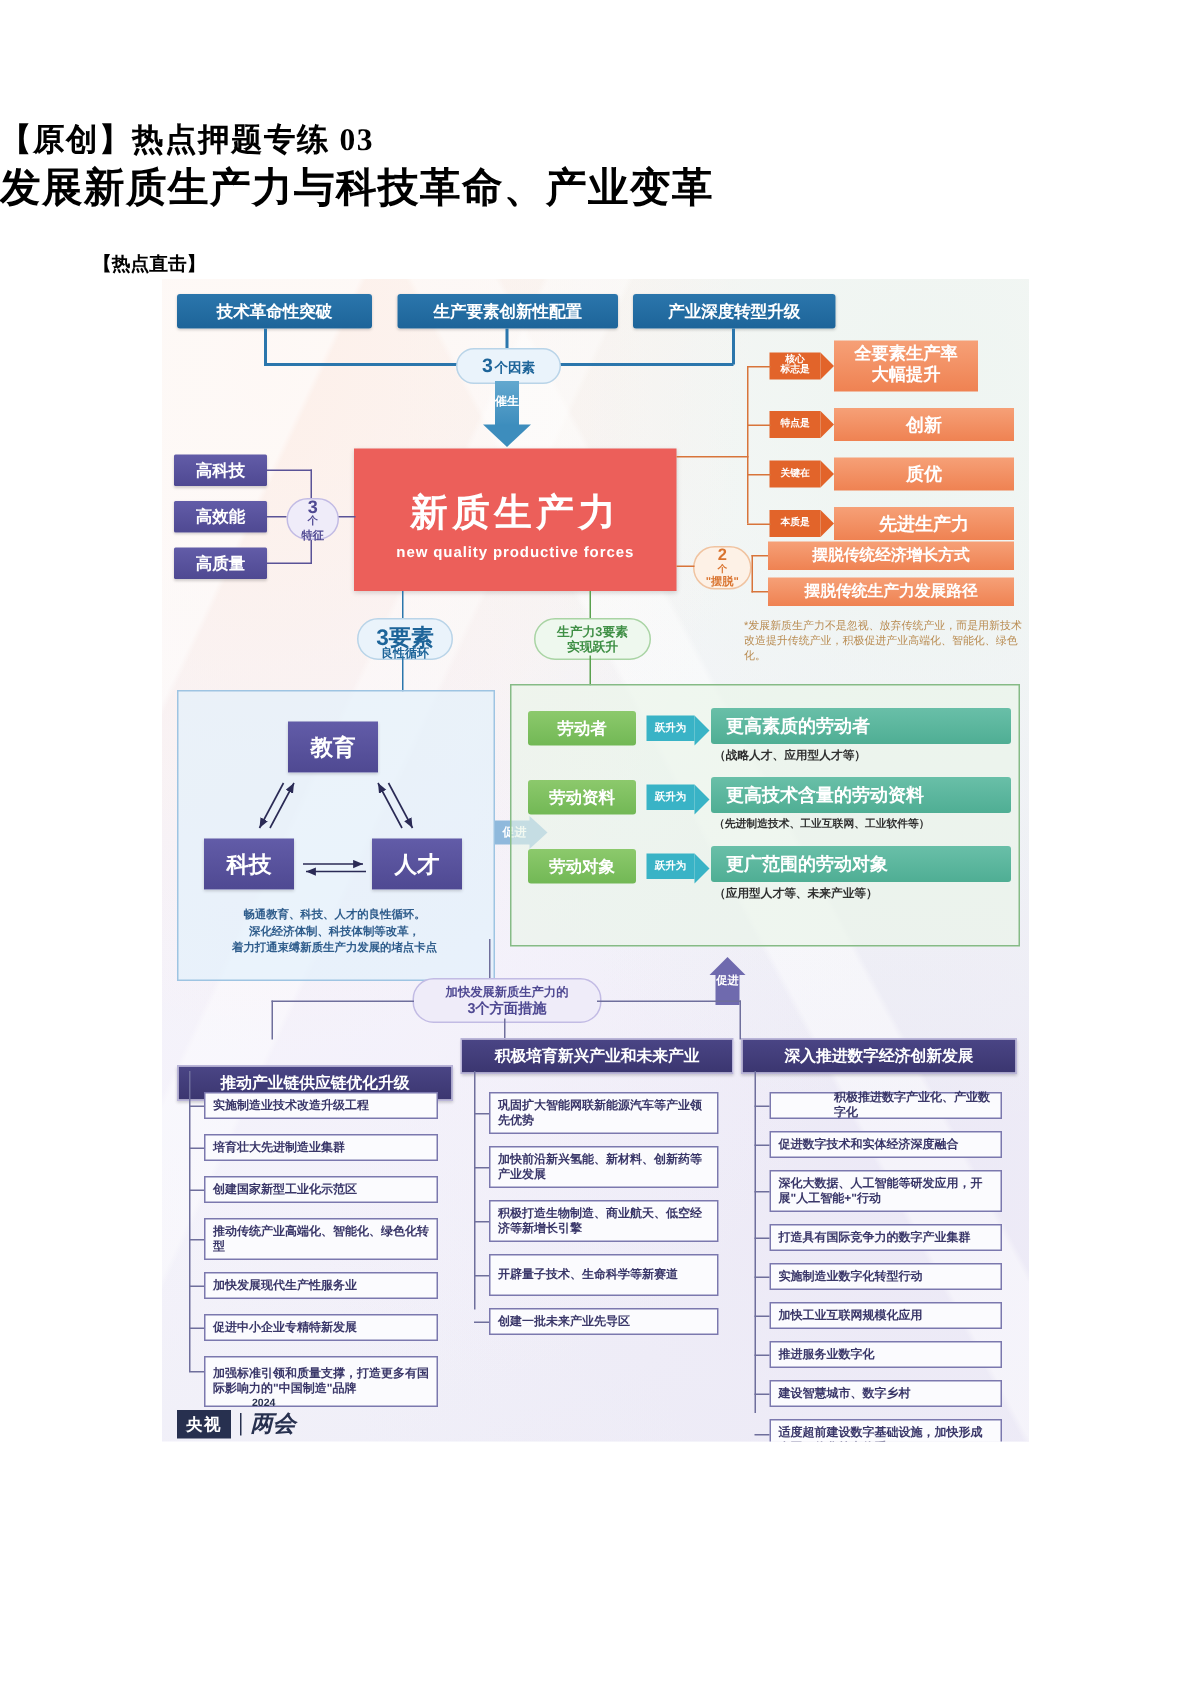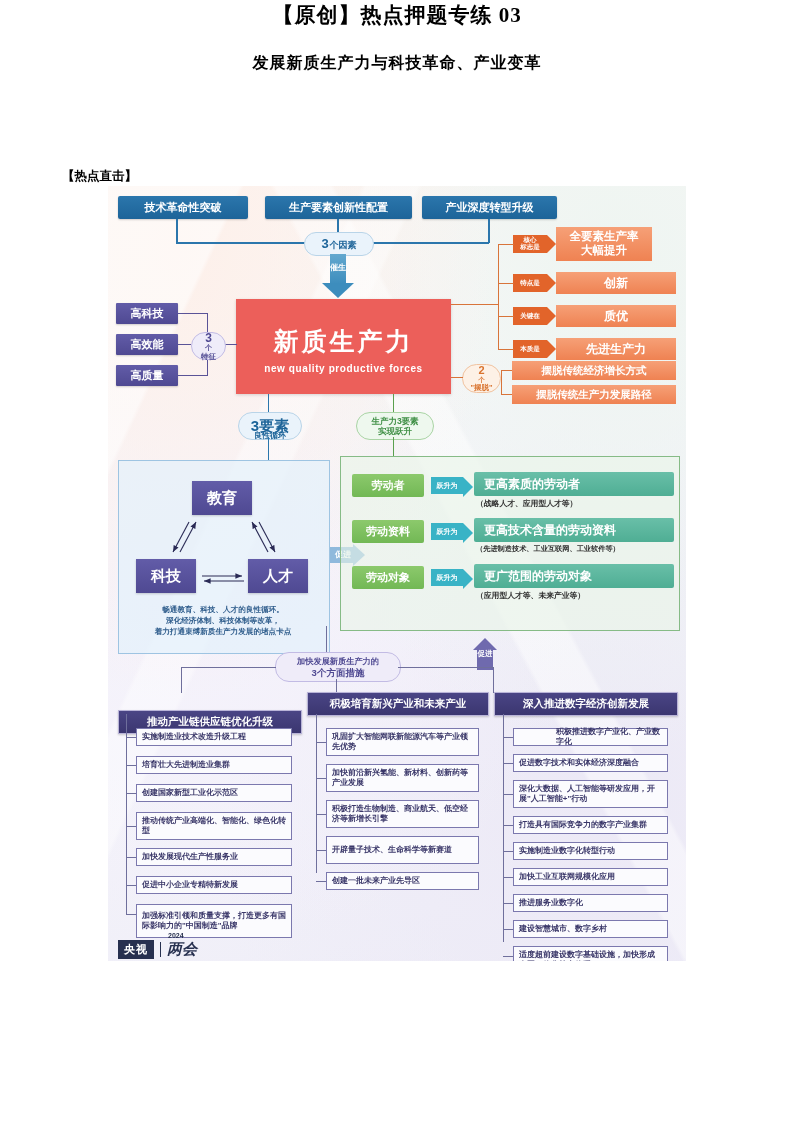--- a/index.html
+++ b/index.html
@@ -4,24 +4,24 @@
 <style>
   html,body{margin:0;padding:0;}
   body{
     width:794px;height:1123px;background:#ffffff;
     font-family:"Liberation Serif","DejaVu Serif",serif;
     color:#000;position:relative;overflow:hidden;
   }
   .page{position:relative;width:794px;height:1123px;}
 
   
-  .title-wrap{text-align:center;}
+  .title-wrap{text-align:left;padding-top:78px;}
   .title1{font-size:21px;font-weight:bold;letter-spacing:1px;line-height:30px;
           font-family:"Liberation Serif","DejaVu Serif",serif;}
-  .title2{font-size:16px;font-weight:bold;letter-spacing:1px;line-height:34px;margin-top:16px;}
+  .title2{font-size:27px;font-weight:bold;letter-spacing:1px;line-height:34px;margin-top:0;}
   .section-tag{position:absolute;left:62px;top:168px;font-size:12.5px;font-weight:bold;}
 
   
   .info{
     position:absolute;left:108px;top:186px;width:578px;height:775px;
     background:
       radial-gradient(ellipse at 12% 8%, #fdf0ea 0%, rgba(253,240,234,0) 45%),
       radial-gradient(ellipse at 88% 12%, #eef5f1 0%, rgba(238,245,241,0) 50%),
       radial-gradient(ellipse at 20% 55%, #f4f1fb 0%, rgba(244,241,251,0) 55%),
       radial-gradient(ellipse at 85% 78%, #ece9f6 0%, rgba(236,233,246,0) 55%),
@@ -253,20 +253,21 @@
       <span>摆脱传统经济增长方式</span>
     </div>
     <div class="orangebox lyr" style="left:404px;top:199px;width:164px;height:19px;font-size:10.5px;">
       <span>摆脱传统生产力发展路径</span>
     </div>
     <div class="line o" style="left:393px;top:184px;width:11px;height:1.3px;"></div>
     <div class="line o" style="left:393px;top:208px;width:11px;height:1.3px;"></div>
     <div class="line o" style="left:393px;top:184px;width:1.3px;height:25px;"></div>
     <div class="line o" style="left:343px;top:191px;width:12px;height:1.3px;"></div>
 
+    <div class="note" style="left:388px;top:226px;width:188px;font-size:7.3px;">*发展新质生产力不是忽视、放弃传统产业，而是用新技术改造提升传统产业，积极促进产业高端化、智能化、绿色化。</div>
 
     <div class="line" style="left:160px;top:208px;width:1.4px;height:33px;"></div>
     <div class="pill lyr" style="left:130px;top:226px;width:62px;height:26px;font-size:8px;">
       <span style="font-size:15px;line-height:10px;margin-top:10px;">3要素</span>
       <span style="font-size:8px;line-height:10px;">良性循环</span>
     </div>
     <div class="line" style="left:160px;top:251px;width:1.4px;height:24px;"></div>
 
     <div class="panel" style="left:10px;top:274px;width:210px;height:192px;"></div>
 

